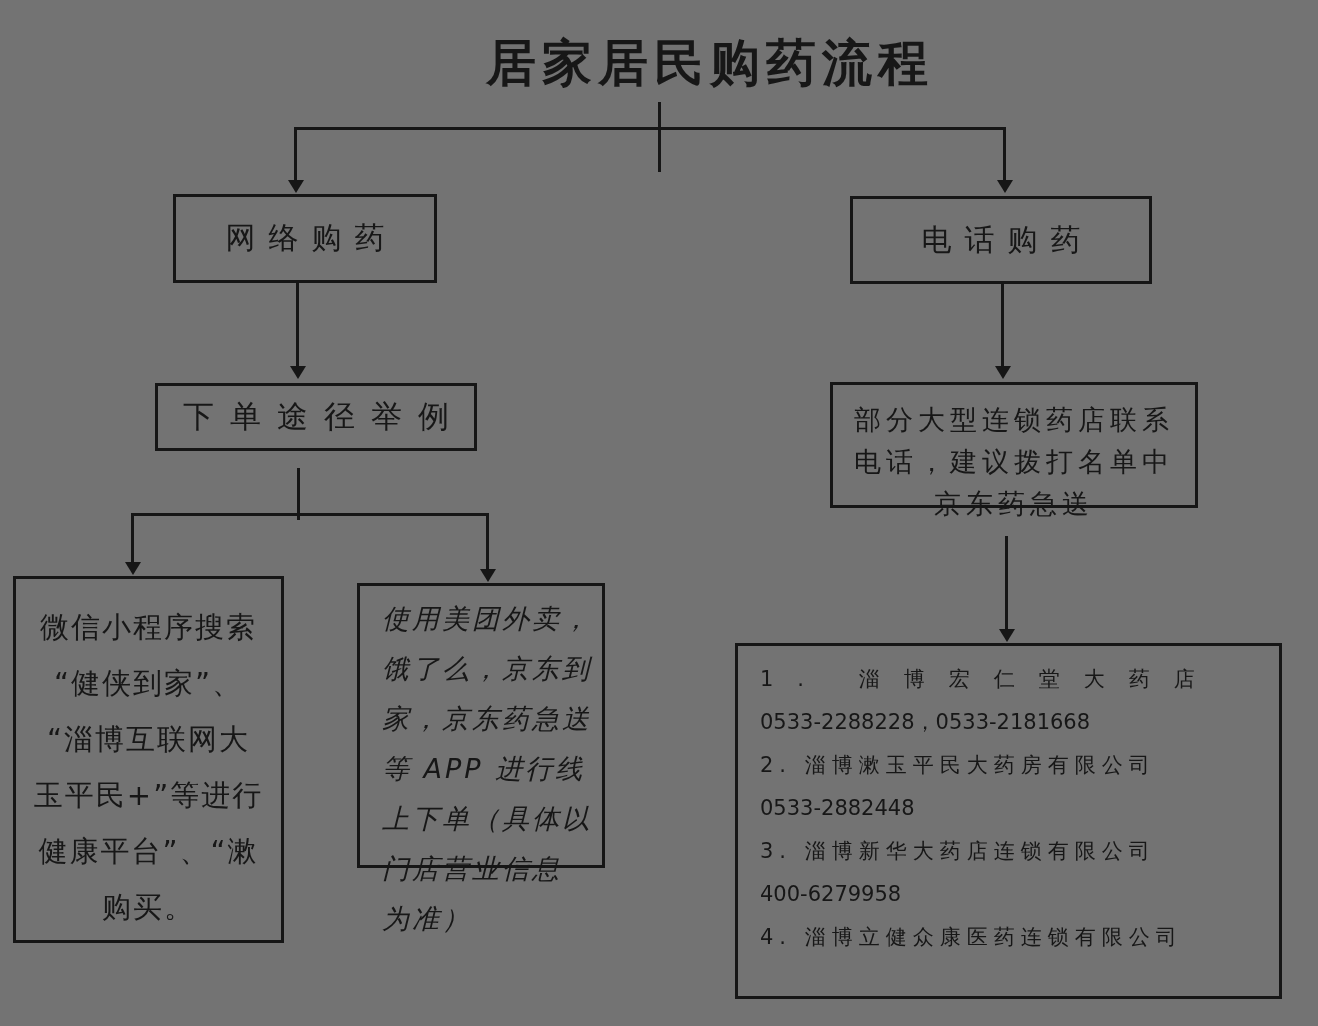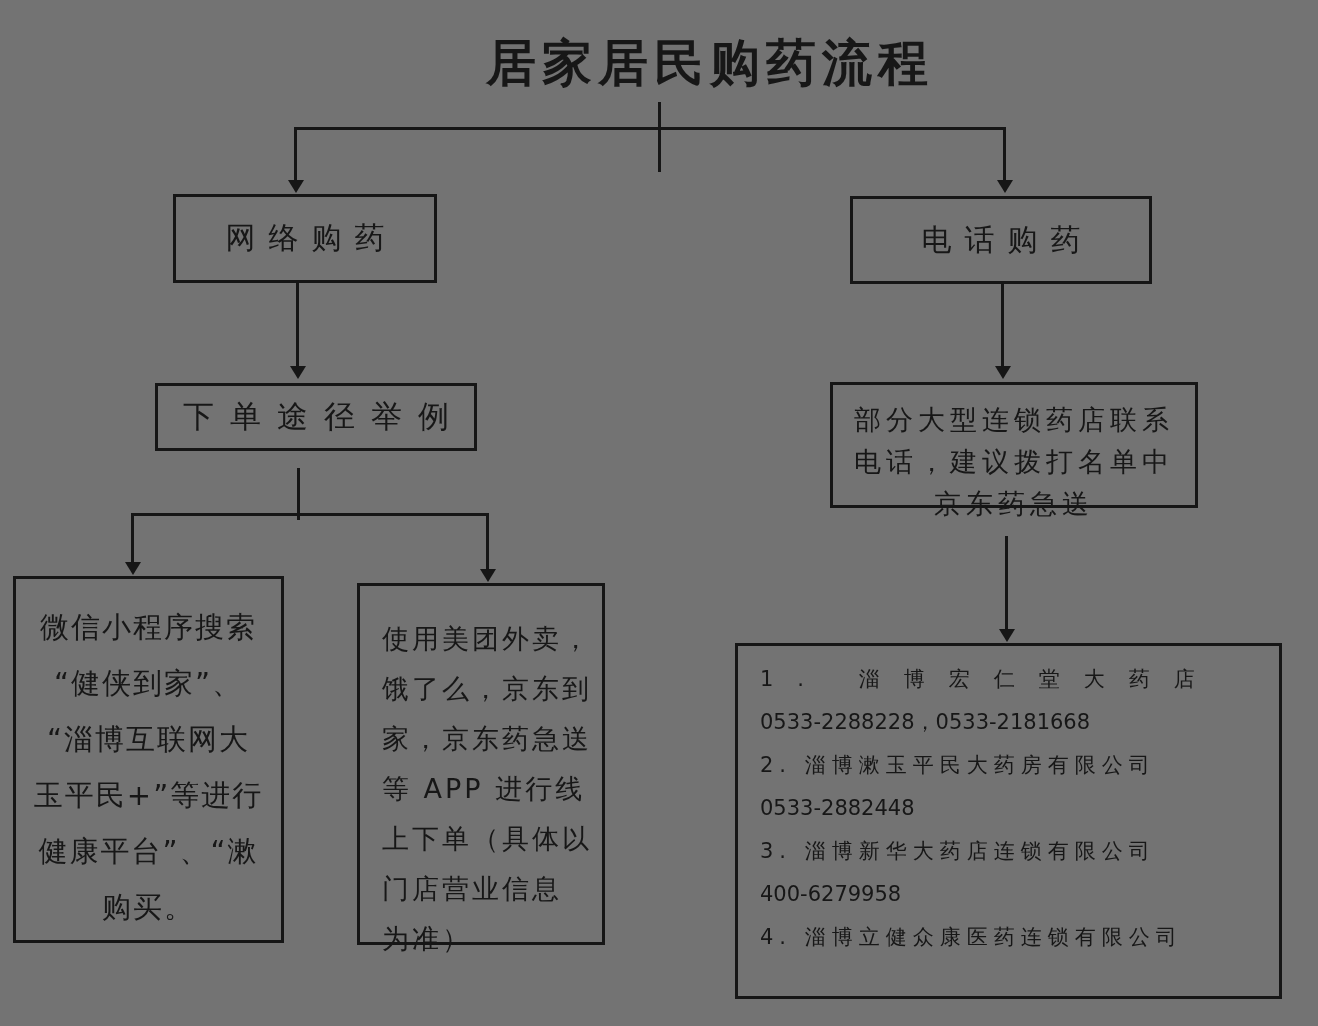--- a/index.html
+++ b/index.html
@@ -23,21 +23,21 @@
   #box-phone{left:850px;top:196px;width:302px;height:88px;}
   #box-order{left:155px;top:383px;width:322px;height:68px;}
   #box-order .lbl{font-size:31px;letter-spacing:16px;text-indent:16px;}
   
   #box-chain{left:830px;top:382px;width:368px;height:126px;padding-top:14px;}
   #box-chain .ln{font-size:27px;line-height:42px;letter-spacing:5px;text-align:center;white-space:nowrap;}
   
   #box-wechat{left:13px;top:576px;width:271px;height:367px;padding-top:20px;}
   #box-wechat .ln{font-size:29px;line-height:56px;letter-spacing:2px;text-align:center;white-space:nowrap;}
   
-  #box-apps{left:357px;top:583px;width:248px;height:362px;padding:28px 0 0 22px;}
+  #box-apps{left:357px;top:583px;width:248px;height:285px;padding:8px 0 0 22px;font-style:italic;}
   #box-apps .ln{font-size:27px;line-height:50px;letter-spacing:3px;text-align:left;white-space:nowrap;}
   
   #box-list{left:735px;top:643px;width:547px;height:356px;padding:12px 22px 0 22px;}
   #box-list .ln{font-size:21px;line-height:43px;text-align:left;white-space:nowrap;}
   #box-list .ln.spread{letter-spacing:24px;}
   #box-list .ln.wide{letter-spacing:6px;}
   
   .vline,.hline{position:absolute;background:#161616;}
   .vline{width:3px;}
   .hline{height:3px;}

